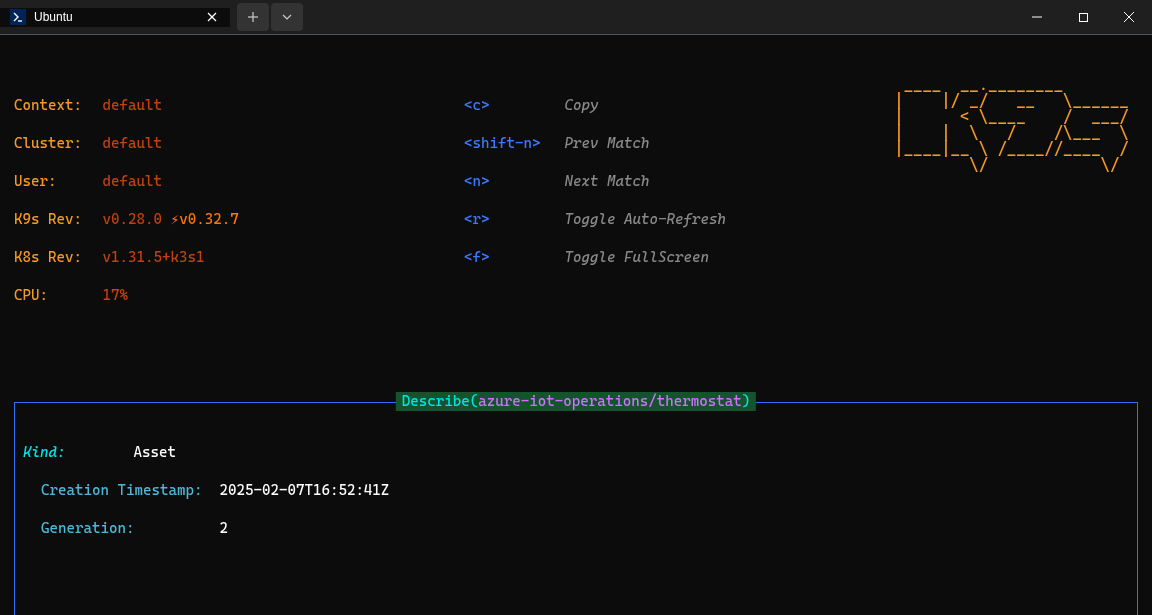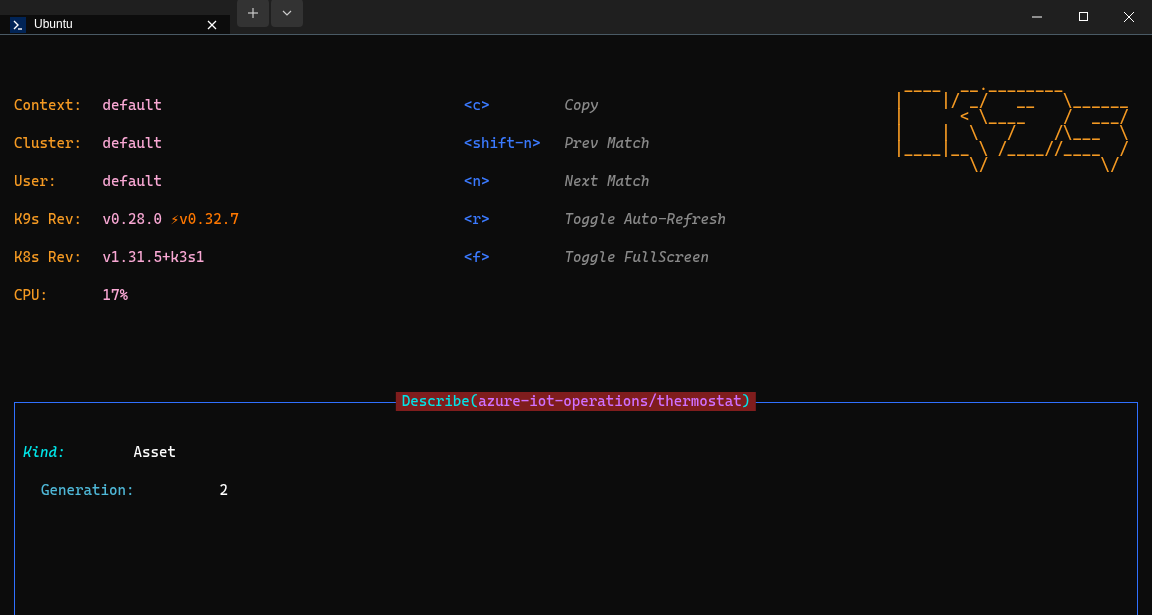--- a/index.html
+++ b/index.html
@@ -8,21 +8,21 @@
     background: #0c0c0c;
     font-family: "Cascadia Mono", "Consolas", monospace;
     font-size: 14.5px;
     line-height: 19px;
     color: #cccccc;
   }
   .titlebar {
     height: 35px;
     background: #1f1f1f;
     display: flex;
-    align-items: flex-end;
+    align-items: center;
     border-bottom: 1px solid #4a5a65;
   }
   .tab {
     display: flex;
     align-items: center;
     background: #0c0c0c;
     padding: 0 12px 0 10px;
     min-width: 230px;
     gap: 8px;
     position: relative;
@@ -42,21 +42,21 @@
     border-radius:4px; color:#ccc; background:#333; margin:3px 1px;
   }
   .window-controls { margin-left:auto; display:flex; }
   .win-ctrl { width:46px; height:35px; display:flex; align-items:center; justify-content:center; color:#fff; }
   .terminal {
     padding: 4px 14px 6px 14px;
     white-space: pre;
     position: relative;
   }
   .orange { color:#f59a23; }
-  .dimwhite { color:#f9a8d4; }
+  .dimwhite { color:#c2410c; }
   .cyan { color:#00e5e8; }
   .magenta { color:#d070ff; }
   .bolt { color:#ff7800; }
   .row { display:block; }
   .header-grid { display:flex; }
   .header-left { width: 450px; }
   .header-mid { width: 420px; }
   .header-right { flex:1; position:relative; }
   .lbl { display:inline-block; width:80px; }
   .kb { color:#3b7aff; display:inline-block; width:92px; }
@@ -65,21 +65,21 @@
     border:1px solid #3070ff;
     margin: 2px 0 4px 0;
     padding: 2px 8px 6px 8px;
     position:relative;
   }
   .describe-title {
     position:absolute;
     top:-11px;
     left:50%;
     transform:translateX(-50%);
-    background:#7f1d1d;
+    background:#14532d;
     padding:0 6px;
   }
   .flbl1 { color:#00e5e8; display:inline-block;font-style:italic; }
   .flbl2 { color:#4fb8d8; display:inline-block; }
   .fval { color:#ffffff; }
   .ascii-logo {
     position:absolute;
     right:0; top:0;
     color:#f59a23;
     font-size:16px;
@@ -164,20 +164,21 @@
 |      &lt; \____    /  ___/ 
 |    |  \   /    /\___  \ 
 |____|__ \ /____//____  / 
         \/            \/  </div>
     </div>
   </div>
 
   <div class="describe-box">
     <div class="describe-title"><span class="cyan">Describe(</span><span class="magenta">azure-iot-operations/thermostat</span><span class="cyan">)</span></div>
 <span class="row"><span class="flbl1">Kind</span><span class="flbl1">:</span>        <span class="fval">Asset</span></span>
+<span class="row indent1"><span class="flbl2">Creation Timestamp</span><span class="flbl2">:</span>  <span class="fval">2025-02-07T16:52:41Z</span></span>
 <span class="row indent1"><span class="flbl2">Generation</span><span class="flbl2">:</span>          <span class="fval">2</span></span>
 
 
 
 
 
 
 
 
 

